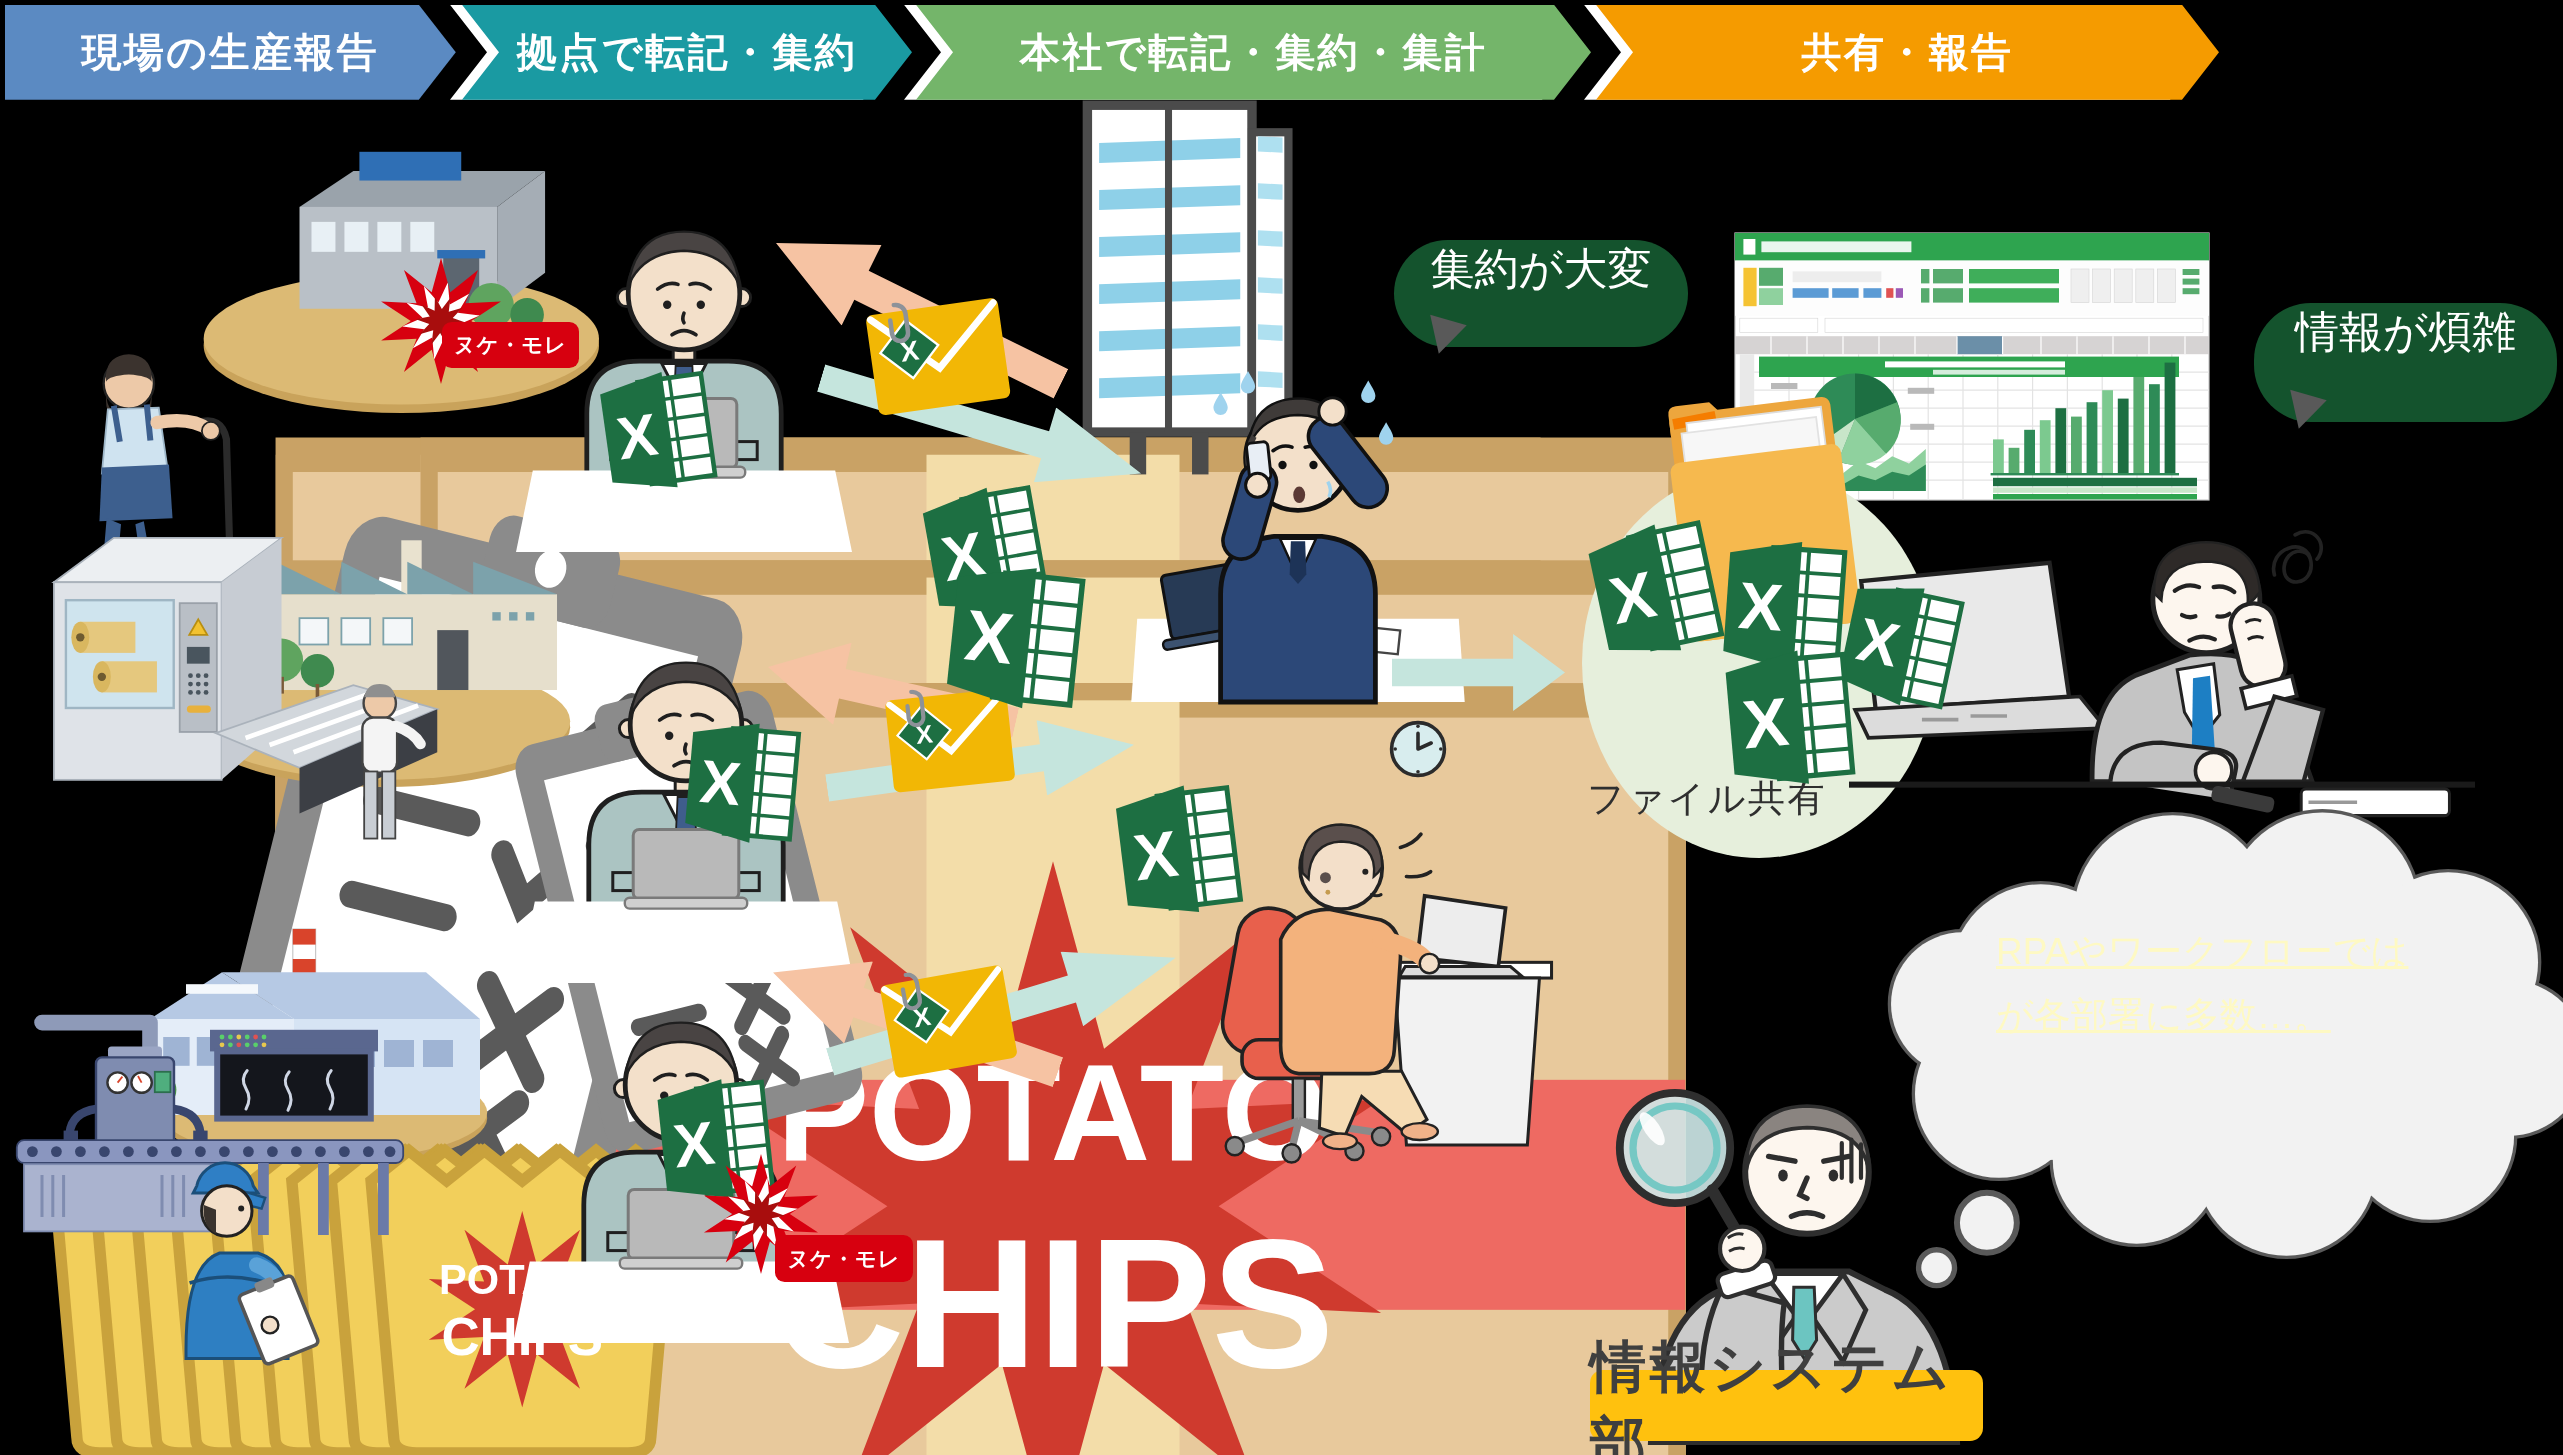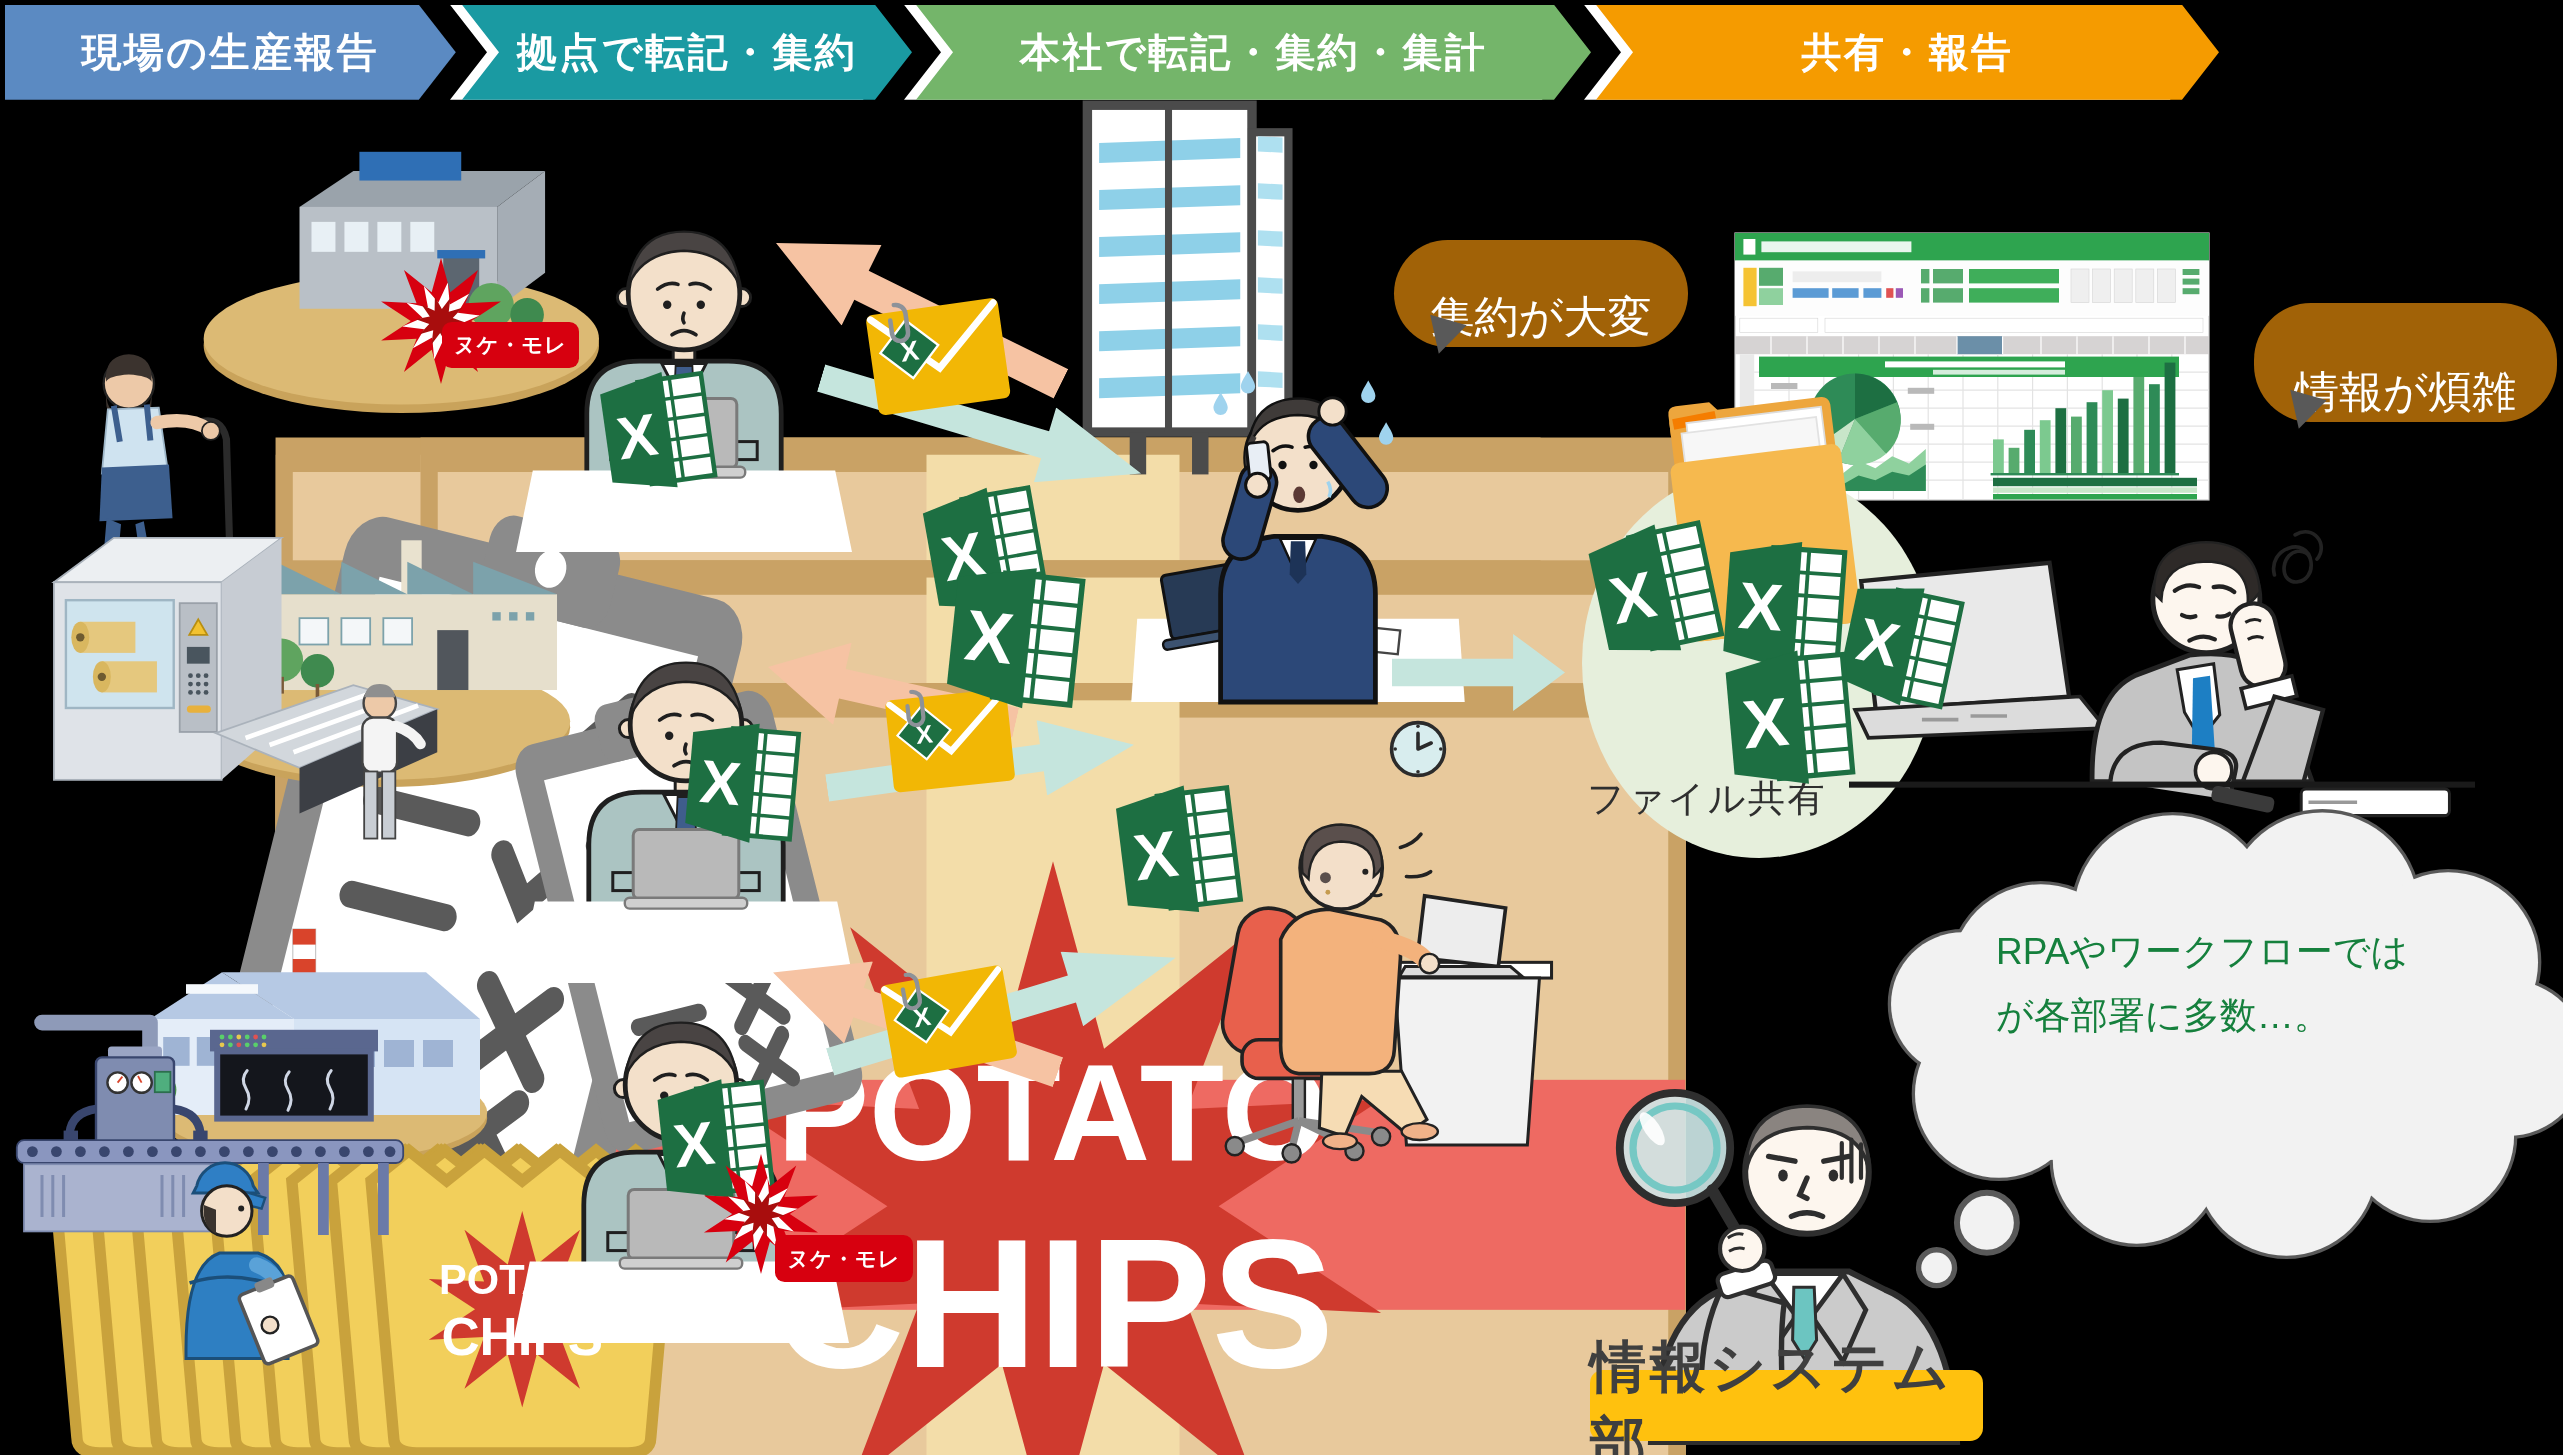--- a/index.html
+++ b/index.html
@@ -15,30 +15,30 @@
   .chev.first .cfront{clip-path:polygon(0 0,calc(100% - 37px) 0,100% 50%,calc(100% - 37px) 100%,0 100%);}
   .chev.mid .cfront{clip-path:polygon(0 0,calc(100% - 37px) 0,100% 50%,calc(100% - 37px) 100%,0 100%,37px 50%);}
   .chev .lbl{position:relative;color:#fff;font-size:40px;font-weight:bold;letter-spacing:2.4px;z-index:2;}
   
   .arrow{position:absolute;transform-origin:0 50%;}
   .aR{clip-path:polygon(0 32%,70% 32%,70% 0,100% 50%,70% 100%,70% 68%,0 68%);}
   .aL{clip-path:polygon(0 50%,30% 0,30% 32%,100% 32%,100% 68%,30% 68%,30% 100%);}
   .salmon{background:#f6c3a3;}
   .teal{background:#c5e5dd;}
   
-  .bubble{position:absolute;background:#a16207;border-radius:57px;color:#fff;
-          display:flex;align-items:flex-end;justify-content:center;font-size:44px;font-weight:500;z-index:6;}
+  .bubble{position:absolute;background:#14532d;border-radius:57px;color:#fff;
+          display:flex;align-items:flex-start;justify-content:center;font-size:44px;font-weight:500;z-index:6;}
   .bubble::after{content:"";position:absolute;left:27.6px;bottom:-26px;width:0;height:0;
           border:19px solid transparent;border-top:35px solid #595959;transform:rotate(16deg);}
   
   .redlbl{position:absolute;background:#d7000f;border-radius:9.6px;color:#fff;font-weight:bold;
           font-size:21px;display:flex;align-items:center;justify-content:center;z-index:7;letter-spacing:1.2px;}
   .deptlbl{position:absolute;background:#ffc10e;border-radius:13px;color:#3f3f3f;font-weight:bold;
           font-size:56px;display:flex;align-items:center;justify-content:center;z-index:7;letter-spacing:3.6px;}
-  .thought-text{position:absolute;z-index:6;color:#15803d;font-size:37px;font-weight:500;line-height:1.72;}
+  .thought-text{position:absolute;z-index:6;color:#fef9c3;font-size:37px;font-weight:500;line-height:1.72;text-decoration:underline;}
   .fileshare{position:absolute;z-index:2;color:#2f2f2f;font-size:37px;font-weight:500;letter-spacing:2.4px;}
 </style>
 </head>
 <body>
 
 <div id="stage">
 
 <svg width="0" height="0" class="abs" aria-hidden="true">
 <defs>
   <symbol id="sym-star" viewBox="-100 -100 200 200">

